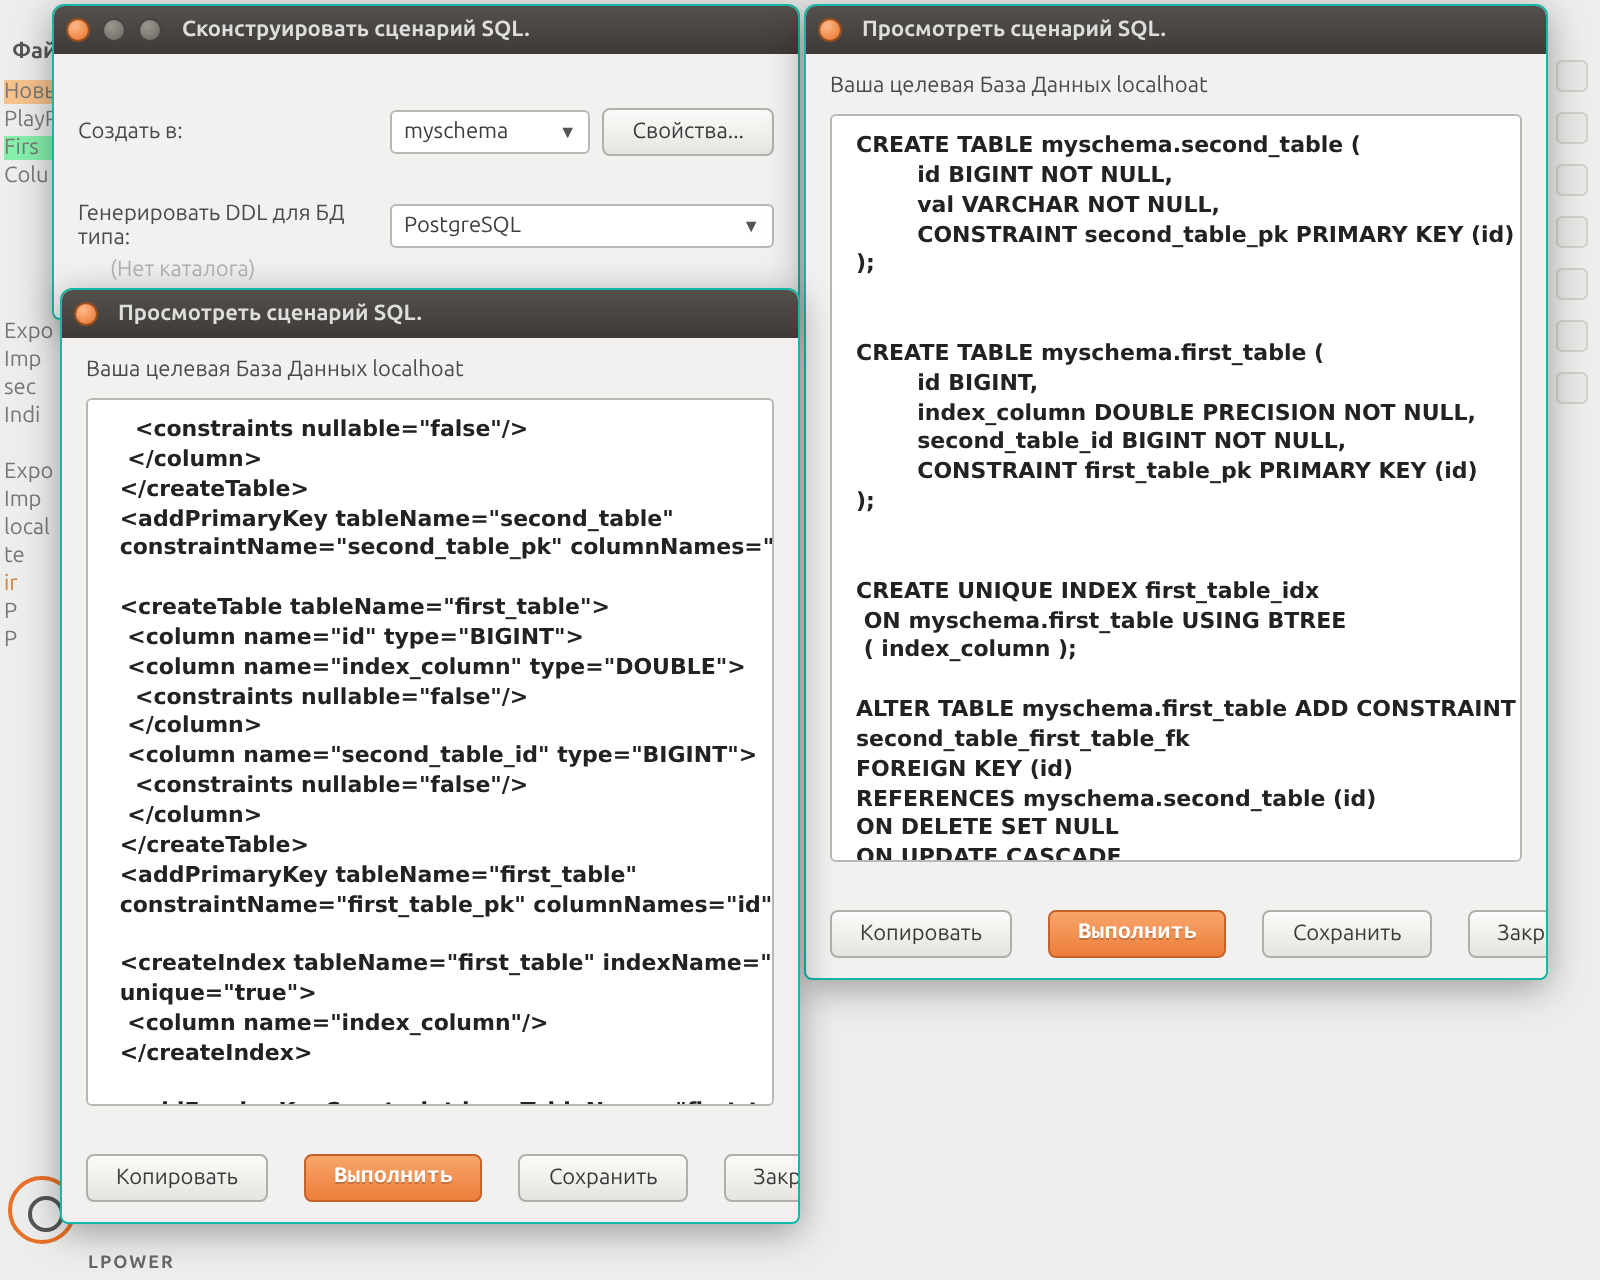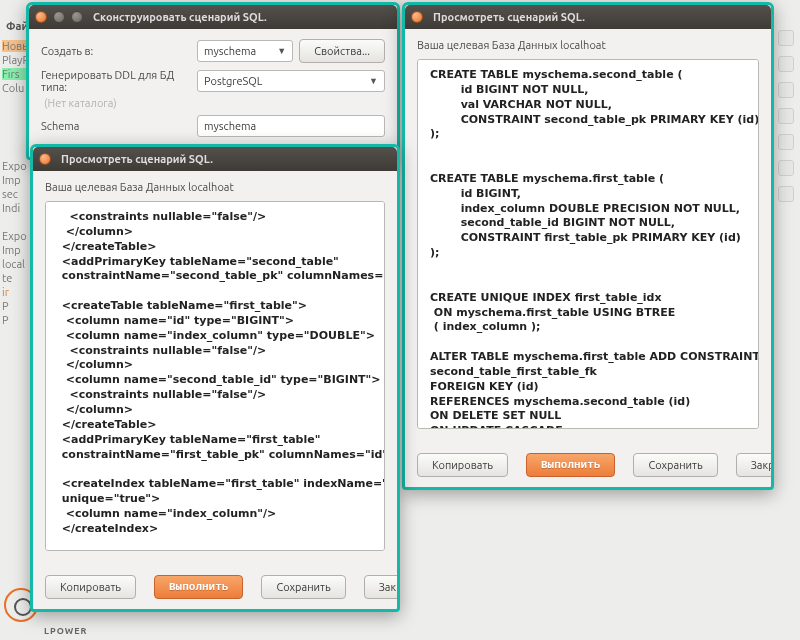--- a/index.html
+++ b/index.html
@@ -48,21 +48,21 @@
   }
   .logo-text {
     position: absolute; left: 4px; bottom: 4px;
     font-size: 9px; letter-spacing: 1px; color: #666; font-weight: bold; padding-left: 40px;
   }
 
   
   .win {
     position: absolute;
     background: #f2f1f0;
-    border: 3px solid #14b8a6;
+    border: 1px solid #14b8a6;
     box-shadow: 0 4px 18px rgba(0,0,0,0.35);
     border-radius: 6px 6px 4px 4px;
     display: flex; flex-direction: column;
   }
   .titlebar {
     height: 24px;
     background: linear-gradient(#54514c,#3e3b37);
     border-radius: 5px 5px 0 0;
     display: flex; align-items: center;
     padding: 0 6px;
@@ -84,20 +84,21 @@
   }
   .win-body {
     padding: 10px 12px 10px 12px;
     flex: 1; display: flex; flex-direction: column;
     overflow: hidden;
   }
   .form-row {
     display: flex; align-items: center;
     margin-bottom: 6px;
     gap: 6px;
+    margin-top: 17px;
   }
   .form-row .lbl {
     width: 150px;
     color: #4a4a4a;
   }
   .combo, .txtin {
     height: 22px;
     border: 1px solid #b8b8b4;
     border-radius: 3px;
     background: #fff;
@@ -122,21 +123,21 @@
   }
   .btn.primary {
     background: linear-gradient(#f7a66a,#ed7d3a);
     border-color: #c7622a;
     color: #fff;
     font-weight: bold;
     text-shadow: 0 1px 0 rgba(0,0,0,0.2);
     font-family: Liberation Mono, monospace;
   }
   .catalog-hint {
-    color: #b2b2b0; font-size: 11px; margin: -2px 0 6px 3px;
+    color: #b2b2b0; font-size: 11px; margin: -2px 0 6px 16px;
   }
   .chk {
     width: 13px; height: 13px;
     border: 1px solid #a8a8a4;
     border-radius: 2px;
     background: #fff;
     display: inline-block;
     vertical-align: middle;
     margin-right: 6px;
   }

